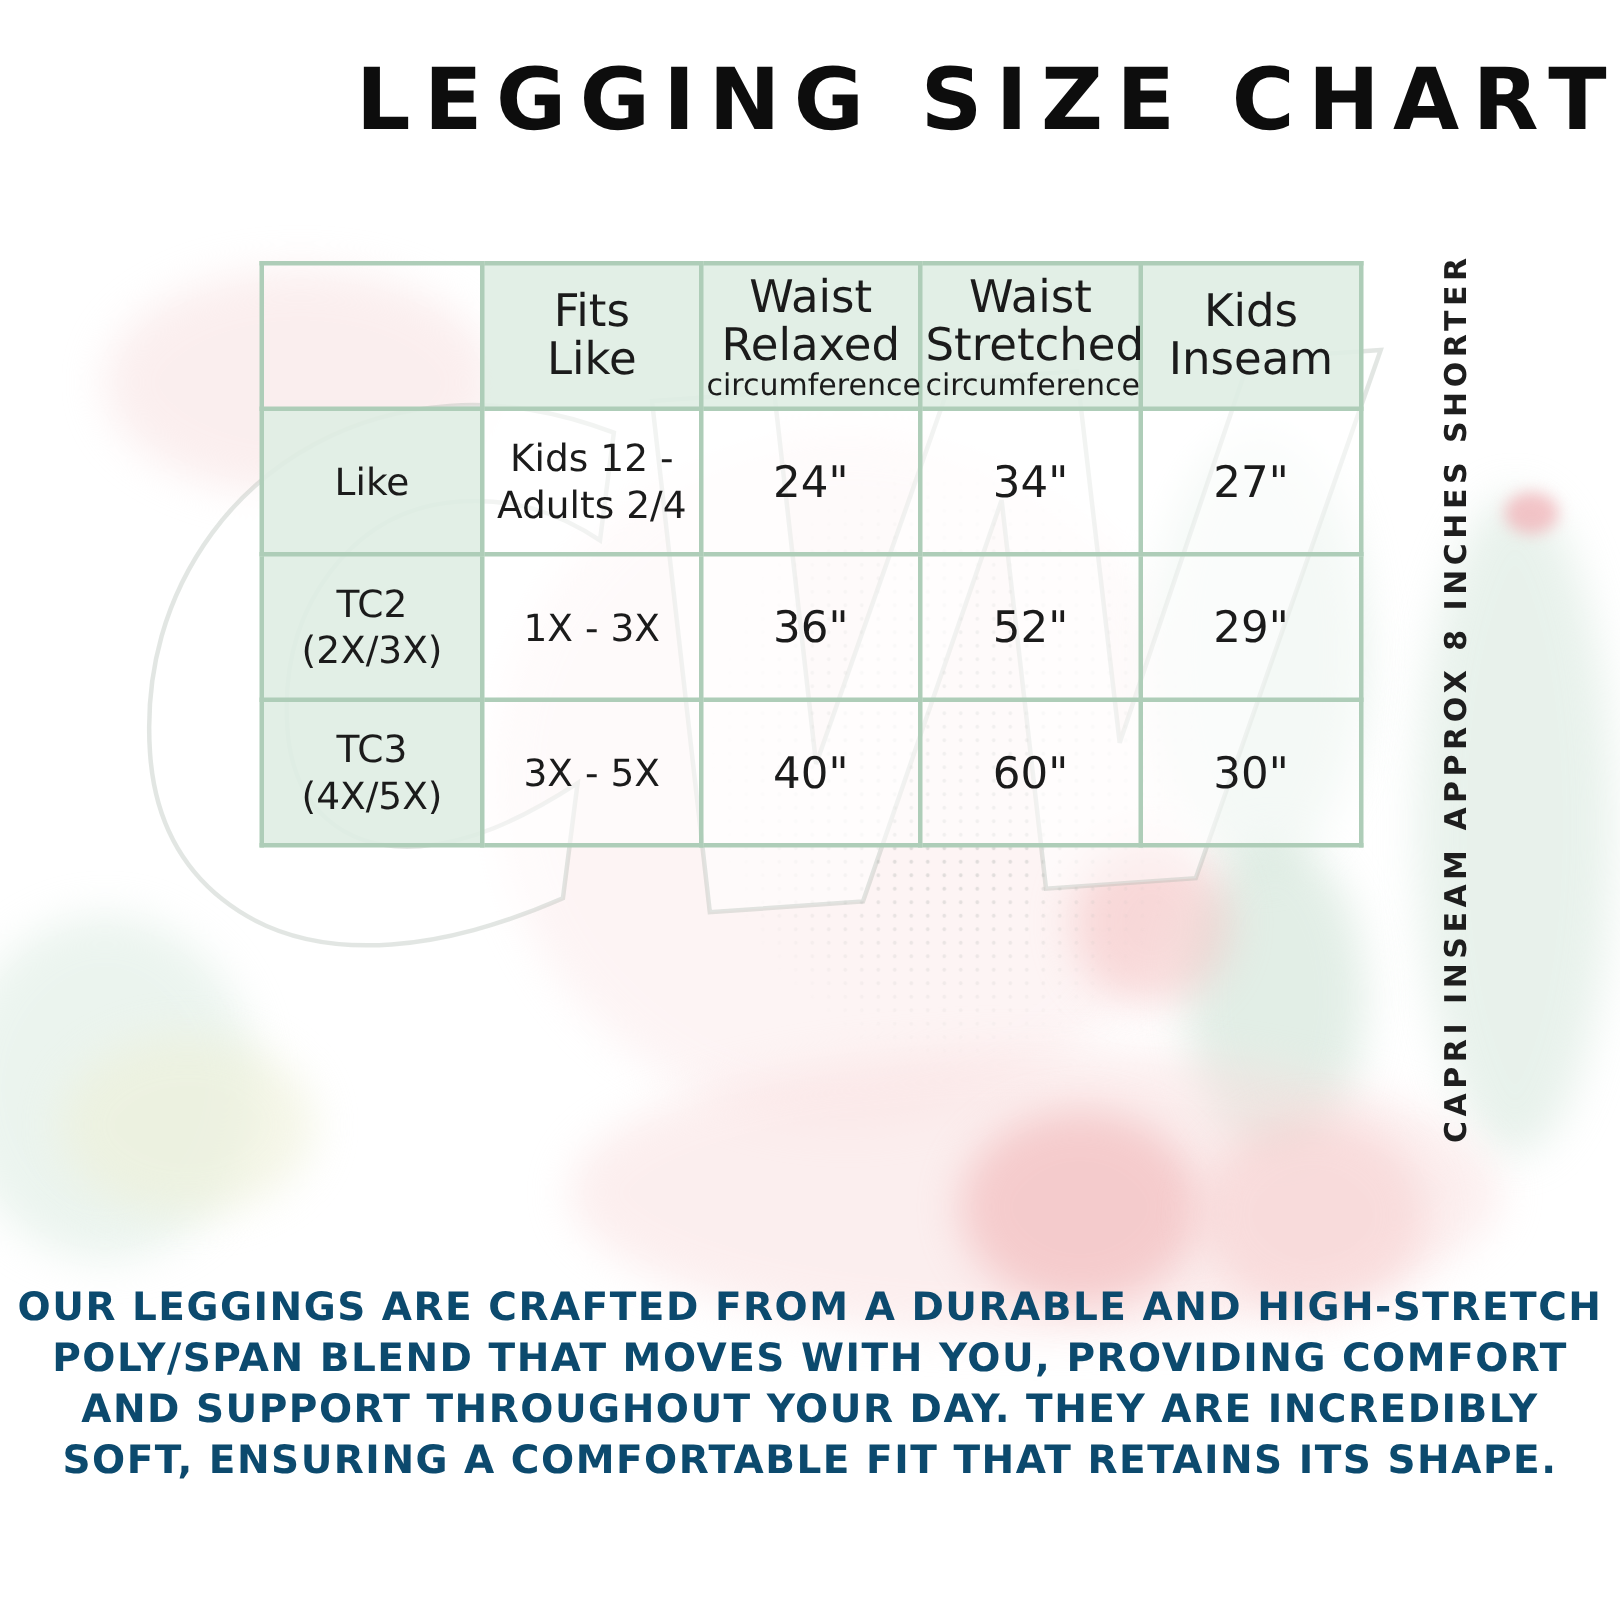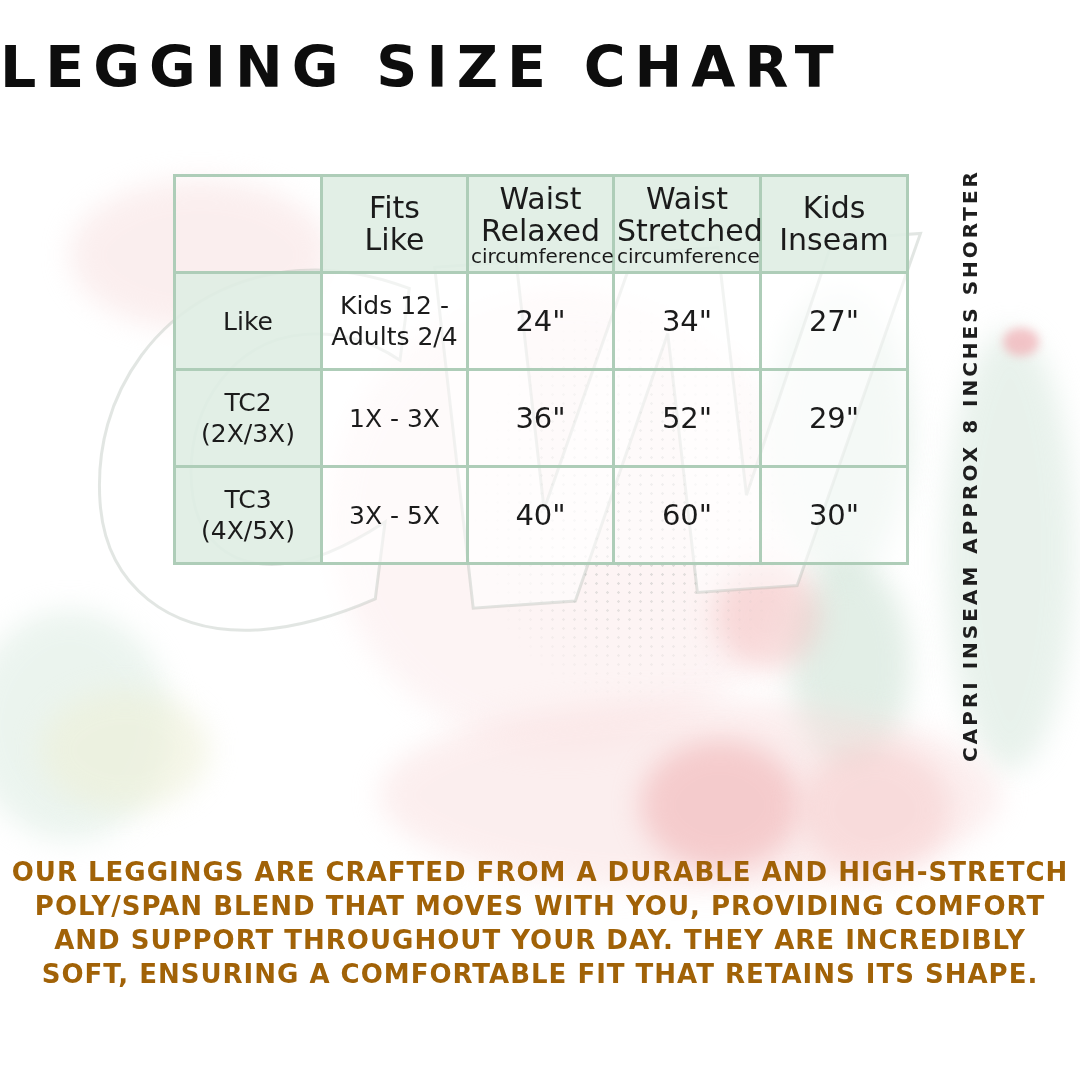--- a/index.html
+++ b/index.html
@@ -40,21 +40,21 @@
     position:absolute;left:80px;top:210px;z-index:1;
     font-size:470px;line-height:1;font-weight:800;font-style:italic;
     letter-spacing:-28px;transform:rotate(-4deg);
     color:rgba(255,255,255,0.55);
     -webkit-text-stroke:3px rgba(172,182,174,0.35);
     pointer-events:none;user-select:none;
   }
 
   .title{
     position:absolute;top:34px;left:0;width:1080px;z-index:3;
-    text-align:left;font-size:57px;font-weight:800;letter-spacing:9px;
+    text-align:right;font-size:57px;font-weight:800;letter-spacing:9px;
     color:#0d0d0d;
   }
 
   table.size-table{
     position:absolute;left:173px;top:174px;z-index:2;
     width:733px;border-collapse:collapse;table-layout:fixed;
   }
   table.size-table tr{height:97px;}
   table.size-table th,
   table.size-table td{
@@ -76,21 +76,21 @@
   }
   .side-note span{
     writing-mode:vertical-rl;transform:rotate(180deg);
     font-size:20px;font-weight:600;letter-spacing:3px;color:#1e1e1e;
     white-space:nowrap;
   }
 
   .description{
     position:absolute;left:0;top:855px;width:1080px;z-index:3;
     text-align:center;font-size:26px;font-weight:700;letter-spacing:1px;
-    line-height:34px;color:#a16207;
+    line-height:34px;color:#0c4a6e;
   }
 </style>
 </head>
 <body>
 
 <div class="canvas">
 
   <div class="blob wash-pink-tl"></div>
   <div class="blob wash-pink-mid"></div>
   <div class="blob wash-teal-col5"></div>

